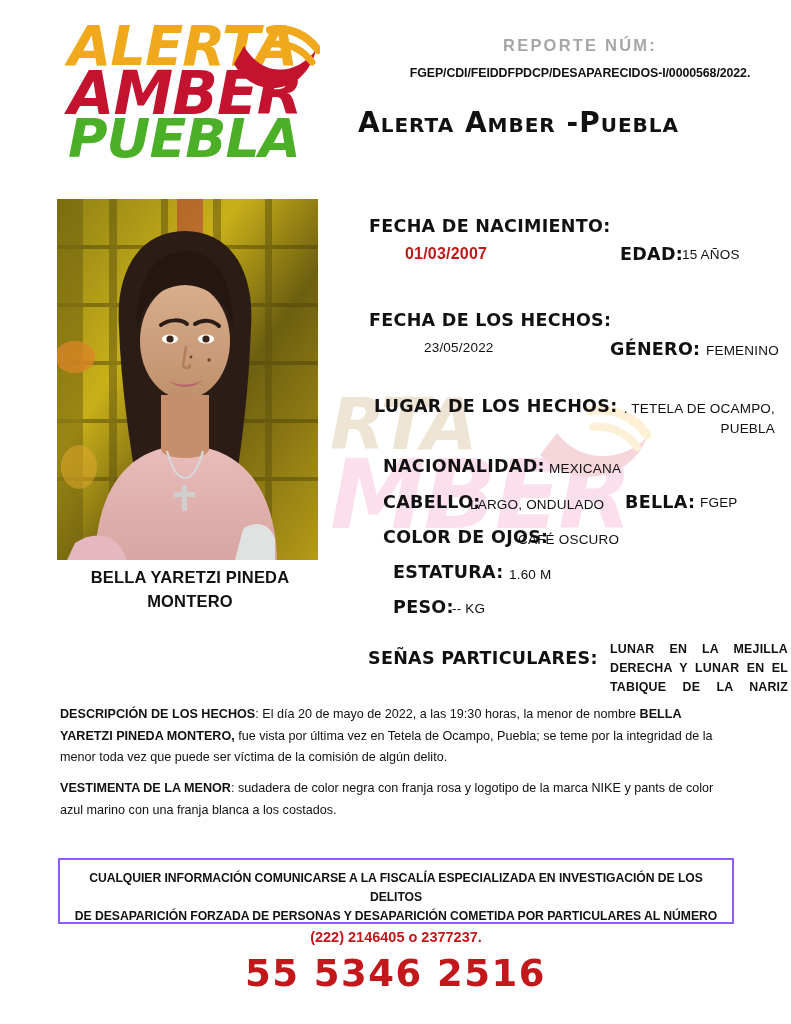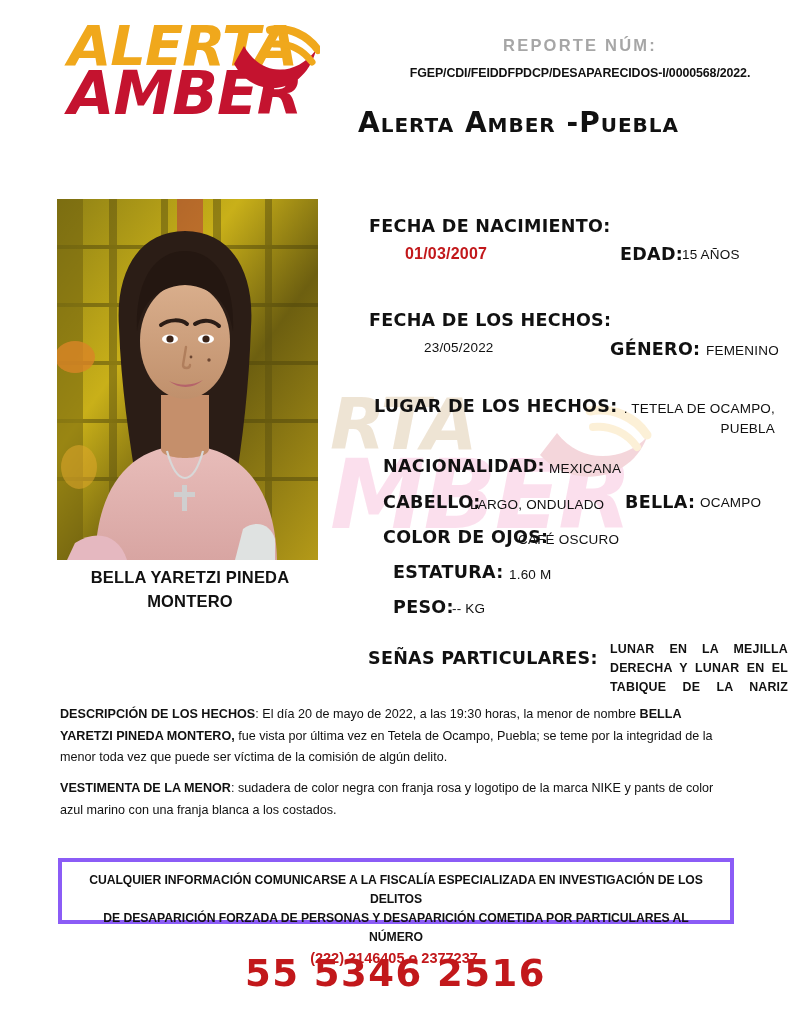--- a/index.html
+++ b/index.html
@@ -183,21 +183,21 @@
   }
   .para b { font-weight: bold; }
 
   
   .contact-box {
     position: absolute;
     left: 58px;
     top: 858px;
     width: 676px;
     height: 66px;
-    border: 4px solid #8b5cf6;
+    border: 2px solid #8b5cf6;
     box-sizing: border-box;
     text-align: center;
     padding-top: 9px;
     z-index: 3;
   }
   .contact-text {
     font-size: 12.2px;
     font-weight: bold;
     line-height: 1.55;
     padding: 0 14px;
@@ -245,20 +245,21 @@
     <svg class="wm-swoosh" viewBox="0 0 120 90">
       <path d="M5 52 C35 86 95 80 112 34 C90 58 46 62 22 30 Z" fill="#c4132f"></path>
       <path d="M55 8 C78 4 100 14 112 32" stroke="#f0a81c" stroke-width="9" fill="none" stroke-linecap="round"></path>
       <path d="M58 24 C76 22 92 30 102 44" stroke="#f0a81c" stroke-width="8" fill="none" stroke-linecap="round"></path>
     </svg>
   </div>
 
   <div class="logo">
     <div class="logo-txt logo-alerta">ALERTA</div>
     <div class="logo-txt logo-amber">AMBER</div>
+    <div class="logo-txt logo-puebla">PUEBLA</div>
     <svg class="logo-swoosh" viewBox="0 0 90 80">
       <path d="M4 40 C24 76 74 72 86 26 C66 52 32 54 14 22 Z" fill="#c4132f"></path>
       <path d="M40 6 C60 2 78 12 88 26" stroke="#f0a81c" stroke-width="8" fill="none" stroke-linecap="round"></path>
       <path d="M44 20 C60 19 73 26 82 38" stroke="#f0a81c" stroke-width="7" fill="none" stroke-linecap="round"></path>
     </svg>
   </div>
 
   <div class="photo-wrap">
     <svg class="photo-svg" viewBox="0 0 261 361" preserveAspectRatio="none">
       <defs>
@@ -353,21 +354,21 @@
     <div class="f-label" style="left:374px; top:396px;">LUGAR DE LOS HECHOS:</div>
     <div class="f-val two-line" style="left:595px; top:399px; width:180px;">.  TETELA DE OCAMPO, PUEBLA</div>
 
     <div class="f-label" style="left:383px; top:456px;">NACIONALIDAD:</div>
     <div class="f-val" style="left:549px; top:461px;">MEXICANA</div>
 
     <div class="f-label" style="left:383px; top:492px;">CABELLO:</div>
     <div class="f-val" style="left:470px; top:497px;">LARGO, ONDULADO</div>
 
     <div class="f-label" style="left:625px; top:492px;">BELLA:</div>
-    <div class="f-val" style="left:700px; top:495px;">OCAMPO</div>
+    <div class="f-val" style="left:700px; top:495px;">FGEP</div>
 
     <div class="f-label" style="left:383px; top:527px;">COLOR DE OJOS:</div>
     <div class="f-val" style="left:518px; top:532px;">CAFÉ OSCURO</div>
 
     <div class="f-label" style="left:393px; top:562px;">ESTATURA:</div>
     <div class="f-val" style="left:498px; top:567px;margin-left:11px;">1.60 M</div>
 
     <div class="f-label" style="left:393px; top:597px;">PESO:</div>
     <div class="f-val" style="left:452px; top:601px;">--  KG</div>
 

